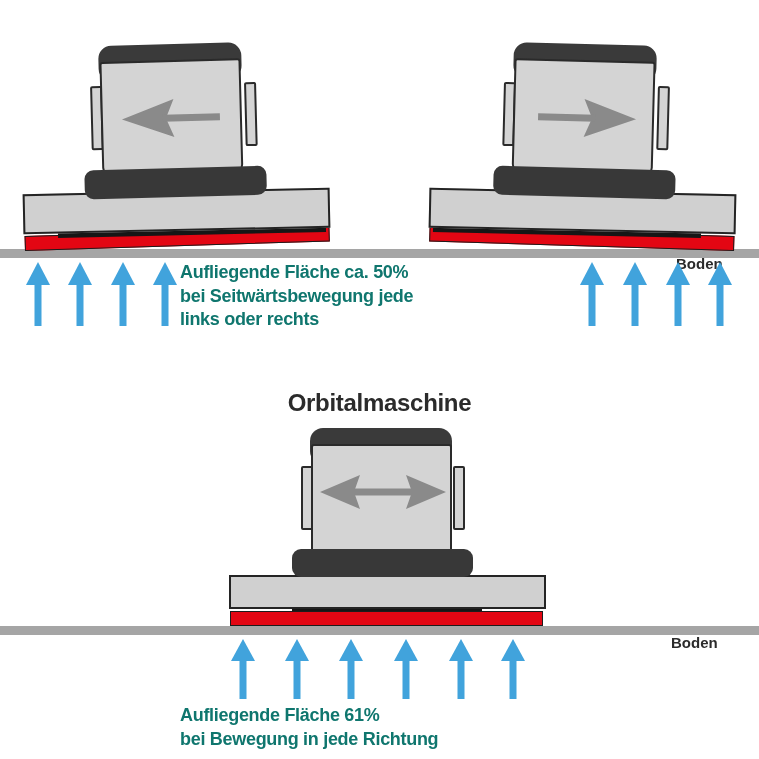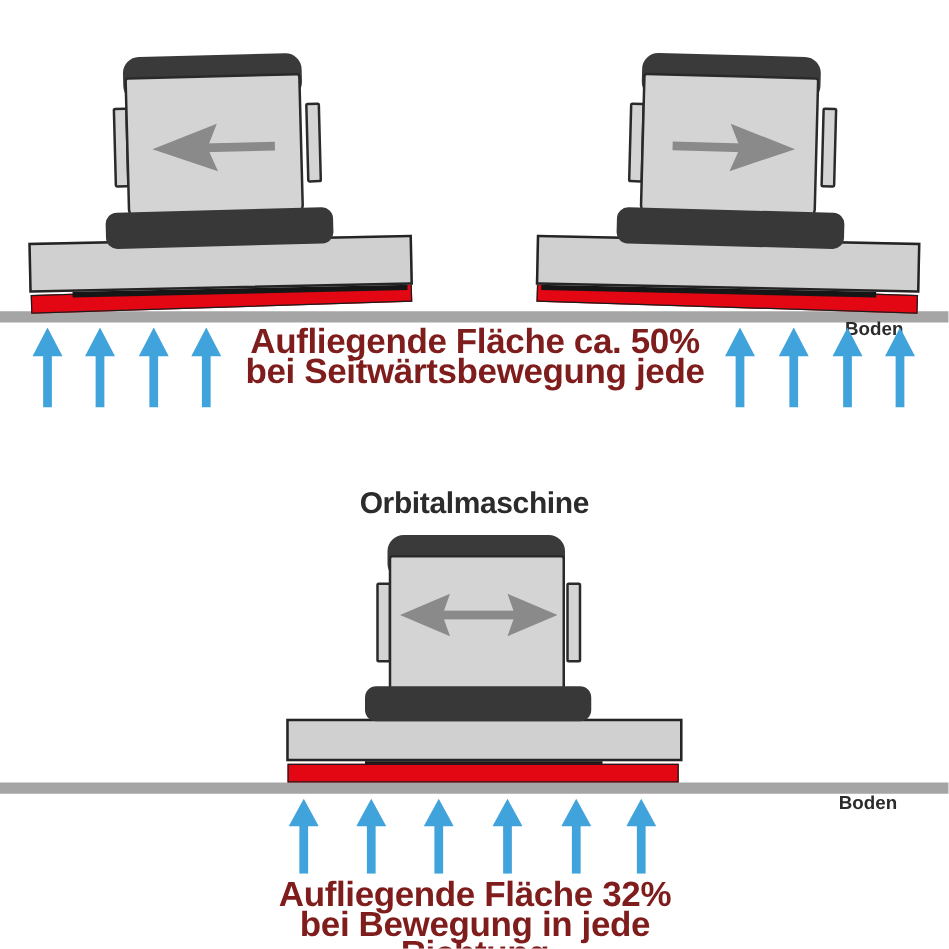--- a/index.html
+++ b/index.html
@@ -6,22 +6,22 @@
   html,body { background:#ffffff; }
   .canvas {
     position:relative; width:759px; height:759px; background:#fff;
     font-family:"Liberation Sans", sans-serif; overflow:hidden;
   }
   .title {
     position:absolute; left:0; width:759px; text-align:center;
     font-size:24px; font-weight:700; color:#2b2b2b; letter-spacing:-0.3px;
   }
   .caption {
-    position:absolute; text-align:center; font-size:28px; font-weight:700;
-    color:#7f1d1d; line-height:23.5px; letter-spacing:-0.3px;
+    position:absolute; font-size:18px; font-weight:700;
+    color:#0f766e; line-height:23.5px; letter-spacing:-0.3px;
   }
   .boden {
     position:absolute; font-size:15px; font-weight:700; color:#2b2b2b;
   }
   .floor { position:absolute; left:0; width:759px; height:9px; background:#a5a5a5; }
 
   
   .head { position:absolute; }
   .cap  { position:absolute; background:#3a3a3a; border-radius:13px; }
   .mbody{ position:absolute; background:#d4d4d4; border:2px solid #2a2a2a; border-radius:3px 3px 8px 8px; }
@@ -132,20 +132,21 @@
   <div class="up-arrow" style="left:708px; top:262px; height:64px;">
       <svg viewBox="0 0 24 64">
         <polygon class="blue-fill" points="12,0 24,23 0,23"></polygon>
         <rect class="blue-fill" x="8.5" y="20" width="7" height="44"></rect>
       </svg>
     </div>
 
   <div class="caption" style="left:180px; top:261px; width:400px;">
     <div>Aufliegende Fläche ca. 50%</div>
     <div>bei Seitwärtsbewegung jede</div>
+    <div>links oder rechts</div>
   </div>
 
   <div class="title" style="top:389px;">Orbitalmaschine</div>
 
   <div class="floor" style="top:626px;"></div>
   <div class="boden" style="left:671px; top:634px;">Boden</div>
 
   <div class="strip" style="left:292px; top:602px; width:190px; height:10px;"></div>
   <div class="pad" style="left:230px; top:611px; width:313px; height:15px;"></div>
   <div class="plate" style="left:229px; top:575px; width:317px; height:34px;"></div>
@@ -196,17 +197,17 @@
       </svg>
     </div>
   <div class="up-arrow" style="left:501px; top:639px; height:60px;">
       <svg viewBox="0 0 24 60">
         <polygon class="blue-fill" points="12,0 24,22 0,22"></polygon>
         <rect class="blue-fill" x="8.5" y="19" width="7" height="41"></rect>
       </svg>
     </div>
 
   <div class="caption" style="left:180px; top:704px; width:400px;">
-    <div>Aufliegende Fläche 32%</div>
+    <div>Aufliegende Fläche 61%</div>
     <div>bei Bewegung in jede Richtung</div>
   </div>
 
 </div>
 
 </body></html>

